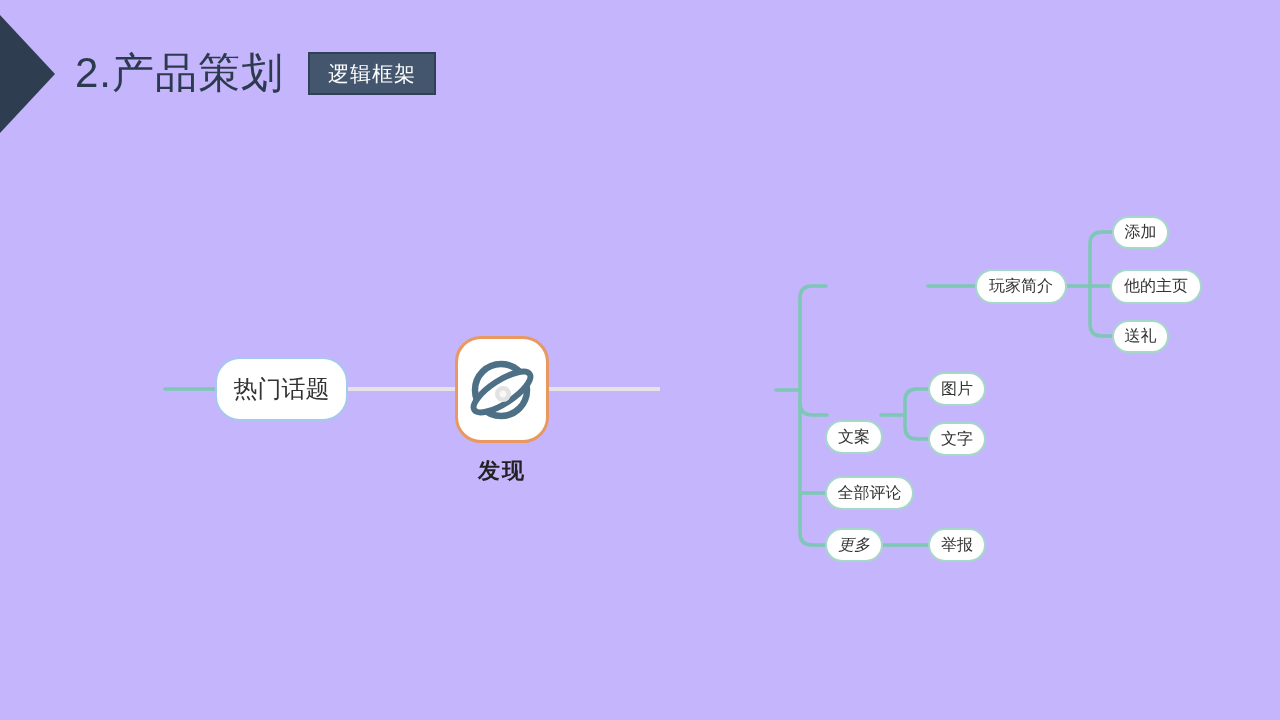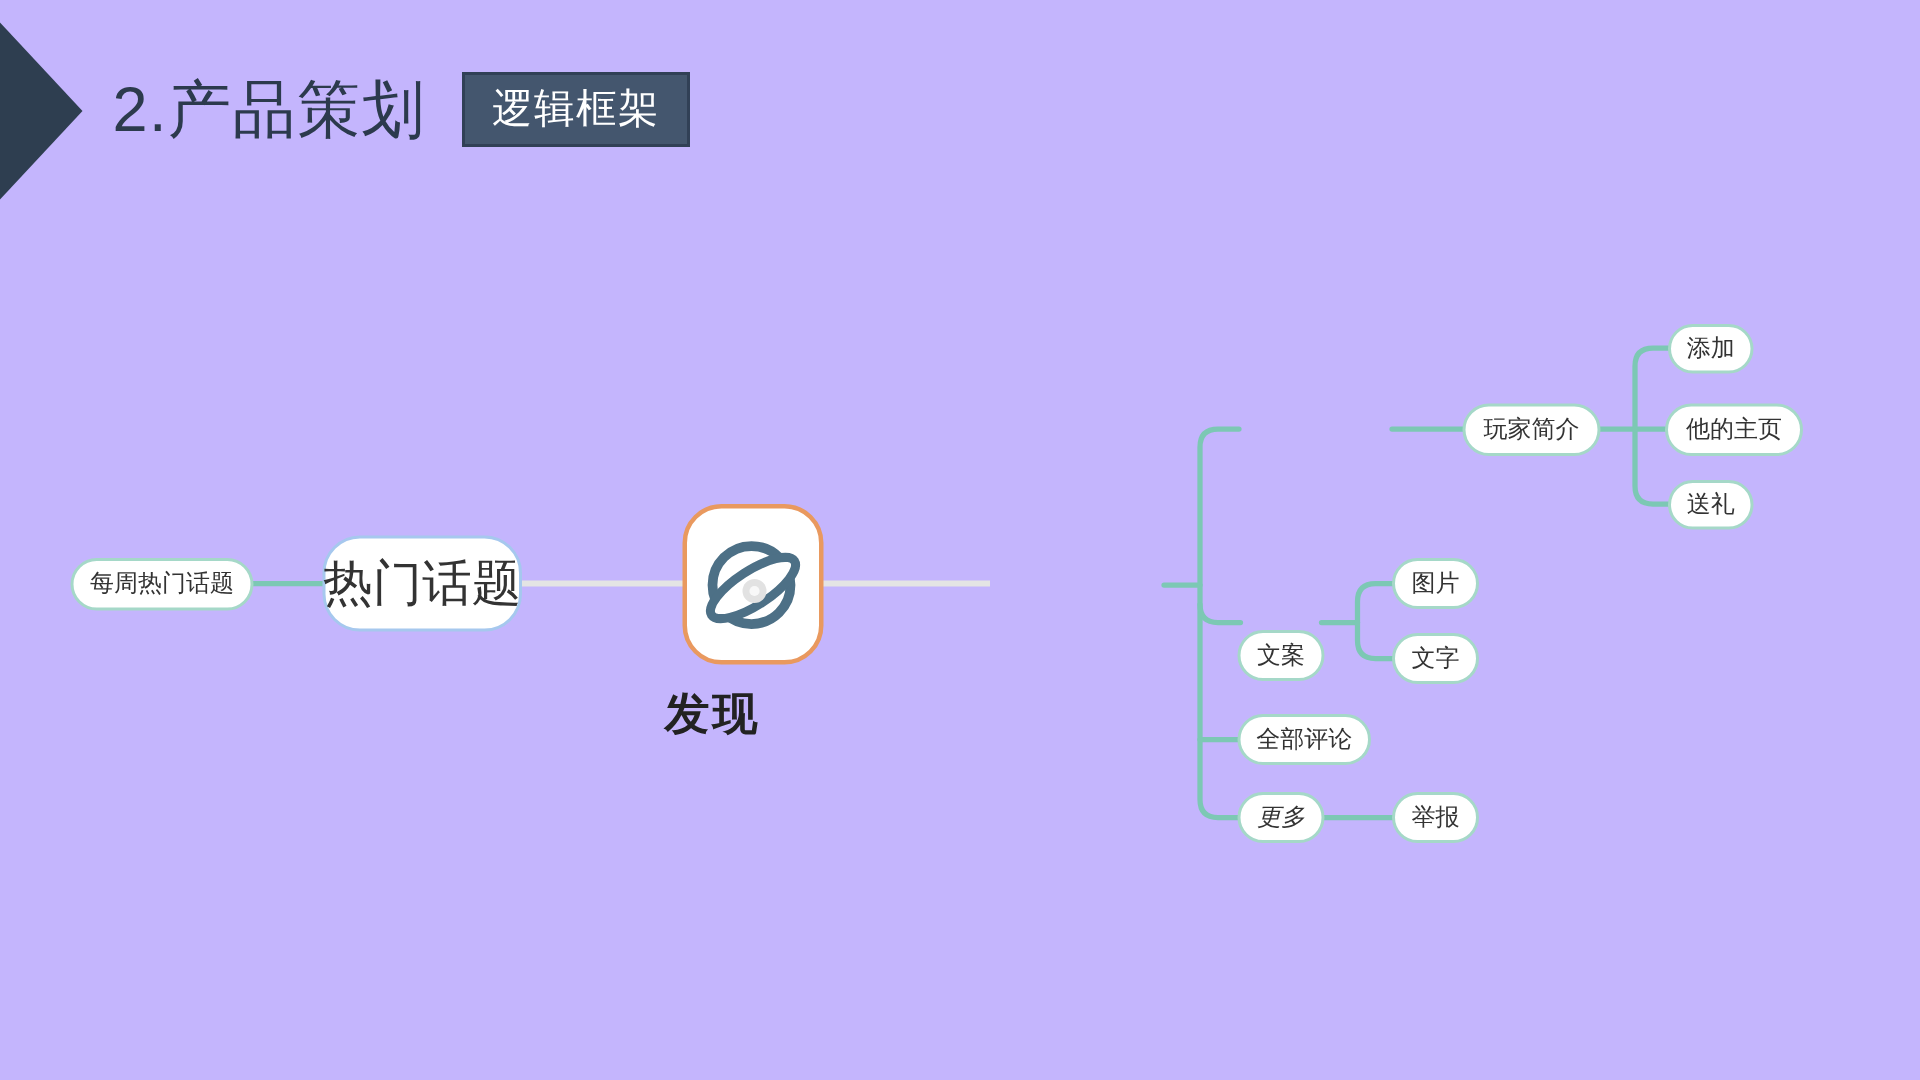--- a/index.html
+++ b/index.html
@@ -5,56 +5,56 @@
   html,body{margin:0;padding:0;background:#fff;}
   #slide{
     position:relative;width:1280px;height:720px;background:#c4b5fd;overflow:hidden;
     font-family:"Liberation Sans","DejaVu Sans",sans-serif;color:#333;
   }
   
   #corner{position:absolute;left:0;top:0;z-index:3;}
   #header{position:absolute;left:75px;top:48px;display:flex;align-items:center;gap:24px;z-index:3;}
   #title{font-size:42px;letter-spacing:1px;color:#2c3a4d;line-height:1.2;}
   #badge{
-    background:#44566e;border:2px solid #314056;color:#fff;font-size:27px;
+    background:#44566e;border:2px solid #314056;color:#fff;font-size:21px;
     padding:8px 18px;line-height:1.1;letter-spacing:1px;
   }
   
   #wires{position:absolute;left:0;top:0;z-index:1;}
   .teal{stroke:#7cc8b4;stroke-width:3.5;fill:none;stroke-linecap:round;}
   .gray{stroke:#e4e4e4;stroke-width:4;fill:none;}
   
   .node{
     position:absolute;z-index:2;background:#fff;display:flex;align-items:center;justify-content:center;
     box-sizing:border-box;white-space:nowrap;color:#333;
   }
   .pill{border:2px solid #a5d8c8;border-radius:18px;font-size:16px;}
   #n-weekly   {left:47px; top:372px; width:122px;height:35px;}
-  #n-hot      {left:215px;top:357px; width:133px;height:64px;border:2px solid #a6c8ee;border-radius:25px;font-size:33px;}
+  #n-hot      {left:215px;top:357px; width:133px;height:64px;border:2px solid #a6c8ee;border-radius:25px;font-size:24px;}
   #n-plaza    {left:655px;top:362px; width:123px;height:56px;border:3px solid #5fc0a9;border-radius:27px;font-size:20px;}
   #n-avatar   {left:823px;top:269px; width:107px;height:35px;}
   #n-profile  {left:975px;top:269px; width:92px; height:35px;}
   #n-add      {left:1112px;top:216px;width:57px; height:33px;text-align:right;}
   #n-homepage {left:1110px;top:269px;width:92px; height:35px;}
   #n-gift     {left:1112px;top:320px;width:57px; height:33px;}
   #n-copy     {left:825px;top:420px; width:58px; height:34px;text-align:center;}
   #n-picture  {left:928px;top:372px; width:58px; height:34px;}
   #n-text     {left:928px;top:422px; width:58px; height:34px;}
   #n-comments {left:825px;top:476px; width:89px; height:34px;}
   #n-more     {left:825px;top:528px; width:58px; height:34px;font-style:italic;}
   #n-report   {left:928px;top:528px; width:58px; height:34px;}
   
   #center-box{
     position:absolute;left:455px;top:336px;width:94px;height:107px;z-index:2;background:#fff;
     border:3px solid #e9995f;border-radius:26px;box-sizing:border-box;
     display:flex;align-items:center;justify-content:center;
   }
   #center-label{
     position:absolute;left:443px;top:456px;width:118px;z-index:2;
-    font-size:30px;font-weight:700;color:#222;letter-spacing:2px;
+    text-align:center;font-size:22px;font-weight:700;color:#222;letter-spacing:2px;
   }
 </style>
 </head>
 <body>
 
 <div id="slide">
 
   <svg id="corner" width="60" height="140" viewBox="0 0 60 140">
     <polygon points="0,15 55,74 0,133" fill="#2e3e50"></polygon>
   </svg>
@@ -85,21 +85,20 @@
   <div id="center-box">
     <svg width="74" height="74" viewBox="0 0 74 74">
       <circle cx="36" cy="37" r="26" fill="none" stroke="#4d7086" stroke-width="6.5"></circle>
       <ellipse cx="37" cy="39" rx="33" ry="11.5" fill="#ffffff" stroke="#4d7086" stroke-width="6" transform="rotate(-33 37 39)"></ellipse>
       <circle cx="38" cy="41" r="8" fill="#e2e2e2"></circle>
       <circle cx="38" cy="41" r="3.4" fill="#f8f8f8"></circle>
     </svg>
   </div>
   <div id="center-label">发现</div>
 
-  <div class="node pill" id="n-weekly">每周热门话题</div>
   <div class="node" id="n-hot">热门话题</div>
 
   <div class="node pill" id="n-profile">玩家简介</div>
   <div class="node pill" id="n-add">添加</div>
   <div class="node pill" id="n-homepage">他的主页</div>
   <div class="node pill" id="n-gift">送礼</div>
   <div class="node pill" id="n-copy">文案</div>
   <div class="node pill" id="n-picture">图片</div>
   <div class="node pill" id="n-text">文字</div>
   <div class="node pill" id="n-comments">全部评论</div>

